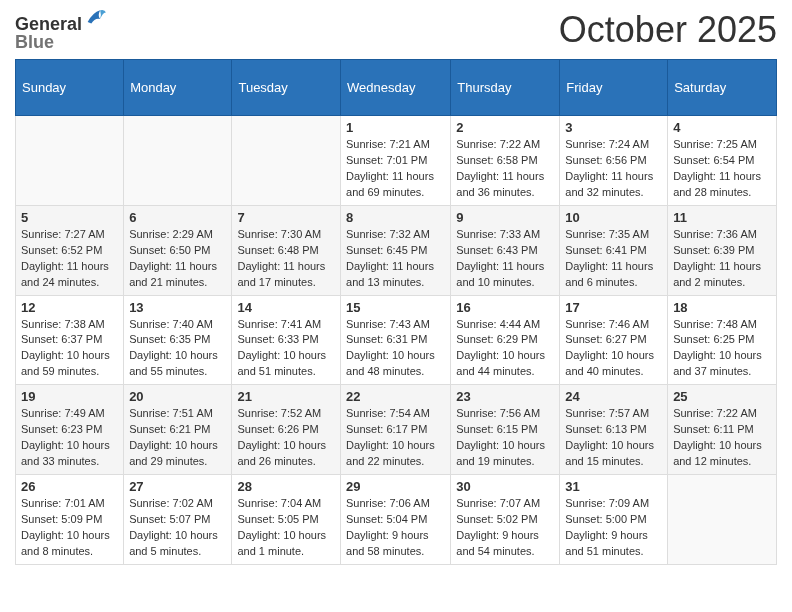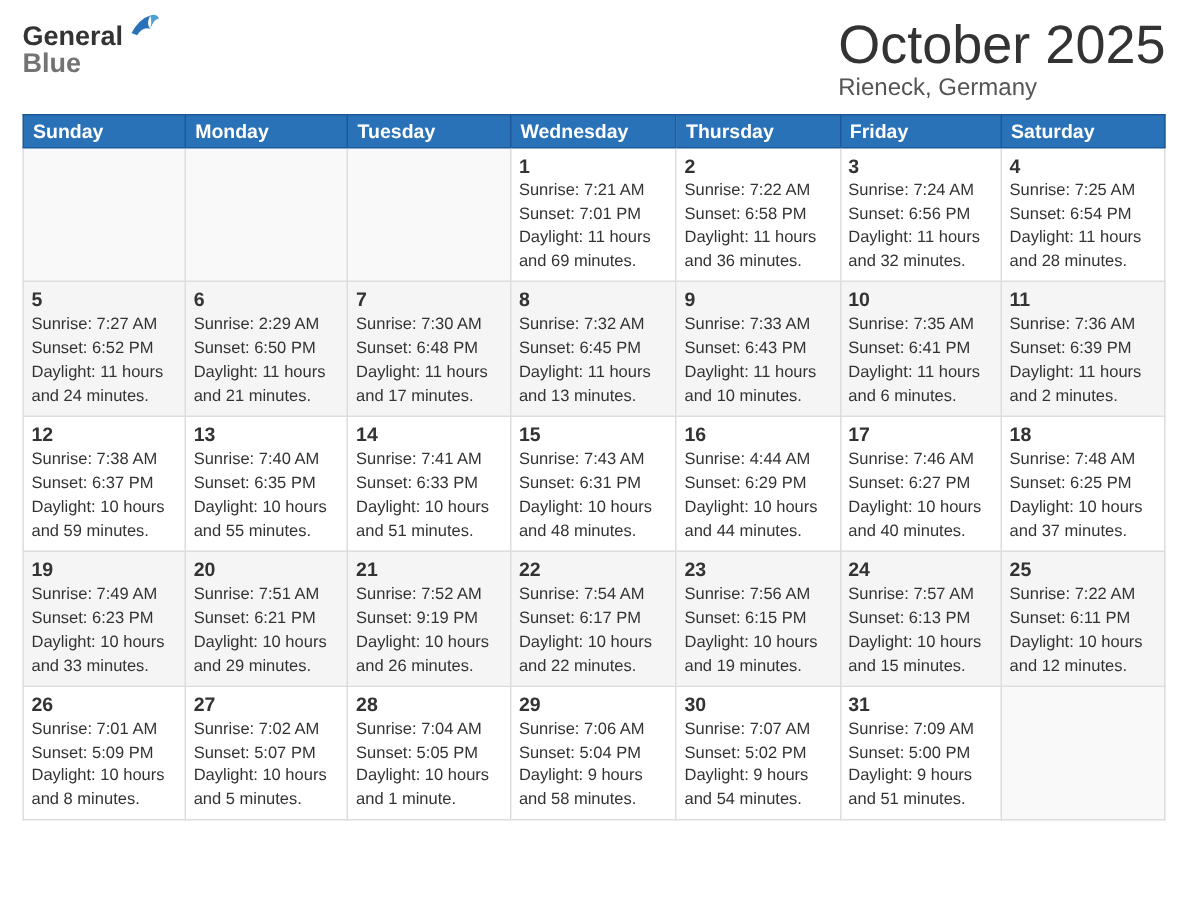--- a/index.html
+++ b/index.html
@@ -47,42 +47,43 @@
     .logo-wrapper {
       display: flex;
       flex-direction: column;
       align-items: flex-start;
     }
     .logo-row {
       display: flex;
       align-items: flex-start;
     }
     .title-area {
+      text-align: right;
     }
     .title-month {
       font-size: 36px;
       font-weight: normal;
       color: #333;
       line-height: 1.1;
     }
     .title-location {
       font-size: 16px;
       color: #555;
     }
     .calendar-table {
       width: 100%;
       border-collapse: collapse;
       border: 1px solid #ccc;
     }
     .calendar-table th {
       background-color: #2a72b8;
       color: #fff;
       font-size: 13px;
-      font-weight: bold;
-      padding: 3px 6px;
+      font-weight: normal;
+      padding: 20px 6px;
       text-align: left;
       border: 1px solid #1a5a9a;
     }
     .calendar-table td {
       vertical-align: top;
       border: 1px solid #ddd;
       padding: 4px 5px;
       font-size: 10.5px;
       color: #333;
       width: 113px;
@@ -122,21 +123,20 @@
           <svg class="logo-icon" viewBox="0 0 30 25" xmlns="http://www.w3.org/2000/svg">
             <path d="M5,18 Q12,5 22,2 Q18,10 22,14 Q15,12 10,20 Z" fill="#2a72b8"></path>
             <path d="M22,2 Q28,0 30,5 Q26,4 22,14 Q24,8 22,2 Z" fill="#4a9fd4"></path>
           </svg>
         </div>
         <span class="logo-text-blue">Blue</span>
       </div>
     </div>
     <div class="title-area">
       <div class="title-month">October 2025</div>
-      <div class="title-location">Rieneck, Germany</div>
     </div>
   </div>
 
   <table class="calendar-table">
     <thead>
       <tr>
         <th>Sunday</th>
         <th>Monday</th>
         <th>Tuesday</th>
         <th>Wednesday</th>
@@ -231,21 +231,21 @@
           <td class="row-shade">
             <span class="day-number">19</span>
             <div class="day-info"><span>Sunrise: 7:49 AM</span><br><span>Sunset: 6:23 PM</span><br><span>Daylight: 10 hours</span><br><span>and 33 minutes.</span></div>
           </td>
           <td class="row-shade">
             <span class="day-number">20</span>
             <div class="day-info"><span>Sunrise: 7:51 AM</span><br><span>Sunset: 6:21 PM</span><br><span>Daylight: 10 hours</span><br><span>and 29 minutes.</span></div>
           </td>
           <td class="row-shade">
             <span class="day-number">21</span>
-            <div class="day-info"><span>Sunrise: 7:52 AM</span><br><span>Sunset: 9:19 PM</span><br><span>Daylight: 10 hours</span><br><span>and 26 minutes.</span></div>
+            <div class="day-info"><span>Sunrise: 7:52 AM</span><br><span>Sunset: 6:26 PM</span><br><span>Daylight: 10 hours</span><br><span>and 26 minutes.</span></div>
           </td>
           <td class="row-shade">
             <span class="day-number">22</span>
             <div class="day-info"><span>Sunrise: 7:54 AM</span><br><span>Sunset: 6:17 PM</span><br><span>Daylight: 10 hours</span><br><span>and 22 minutes.</span></div>
           </td>
           <td class="row-shade">
             <span class="day-number">23</span>
             <div class="day-info"><span>Sunrise: 7:56 AM</span><br><span>Sunset: 6:15 PM</span><br><span>Daylight: 10 hours</span><br><span>and 19 minutes.</span></div>
           </td>
           <td class="row-shade">

